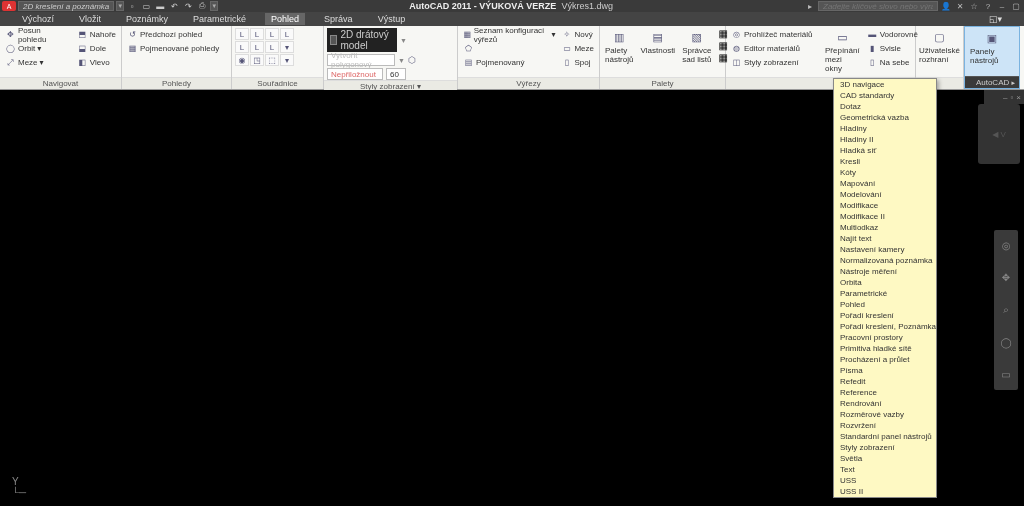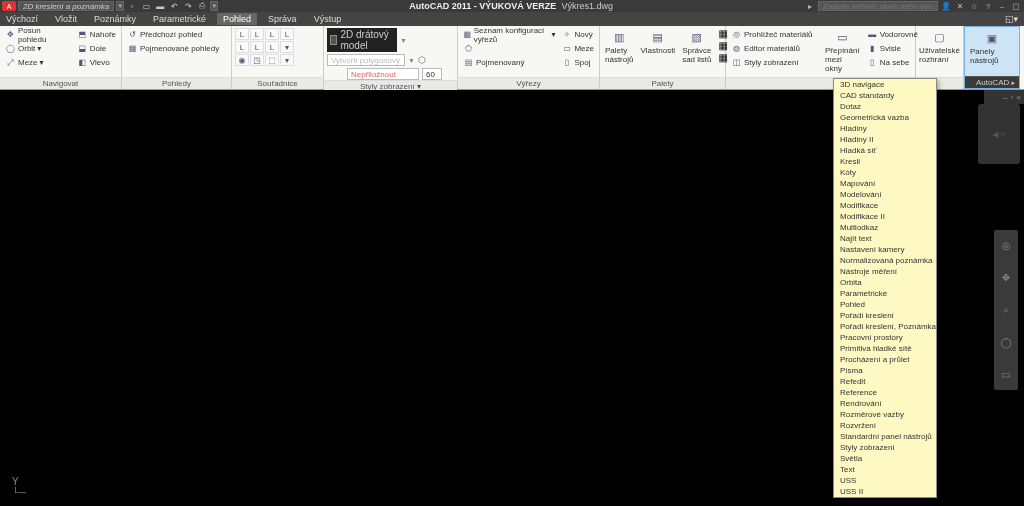--- a/index.html
+++ b/index.html
@@ -12,21 +12,21 @@
   .tb-ws { background: #555; color:#ccc; font-size:8px; padding: 0 4px; height: 10px; display:flex; align-items:center; border:1px solid #666;font-style:italic; }
   .tb-ws-arrow { width:8px; height:10px; background:#555; border:1px solid #666; display:flex; align-items:center; justify-content:center; font-size:6px; color:#aaa; }
   .tb-icon { width: 12px; height: 10px; display:flex; align-items:center; justify-content:center; color:#ccc; font-size:8px; }
   .tb-center { flex:1; text-align:center; font-weight:bold; color:#eee; font-size:9px; }
   .tb-center .doc { font-weight:normal; color:#ccc; }
   .tb-right { display:flex; align-items:center; gap:2px; }
   .tb-search { background:#555; border:1px solid #666; color:#999; font-size:8px; font-style:italic; padding:0 4px; width:120px; height:10px; }
   .tb-r-icon { width:12px; height:10px; color:#bbb; font-size:8px; display:flex; align-items:center; justify-content:center; }
 
   
-  .menubar { height: 14px; background: #444; display:flex; align-items:center; padding: 0 0; gap: 5px; }
+  .menubar { height: 14px; background: #444; display:flex; align-items:center; padding: 0 16px; gap: 13px; }
   .menu-item { color:#ddd; font-size:9px; padding: 1px 6px; cursor:pointer; }
   .menu-item.active { background:#666; color:#fff; }
 
   
   .ribbon { height: 64px; background: #f7f7f4; display:flex; border-bottom:1px solid #999; }
   .panel { border-right:1px solid #ccc; display:flex; flex-direction:column; padding: 2px 3px 0; }
   .panel-content { flex:1; display:flex; align-items:flex-start; gap:2px; }
   .panel-title { font-size:8px; color:#555; background:#eaeae4; text-align:center; padding:1px 0; border-top:1px solid #ddd; margin: 0 -3px; }
   .btn-big { display:flex; flex-direction:column; align-items:center; gap:1px; padding:1px 2px; font-size:8px; color:#333; }
   .btn-big .ic { width:16px; height:16px; display:flex; align-items:center; justify-content:center; font-size:11px; color:#557; }
@@ -169,26 +169,26 @@
     <div class="panel-content">
       <div class="vcol" style="gap:2px; width:100%;">
         <div style="display:flex; gap:3px; align-items:center;">
           <div class="visual-style">
               <span class="sw"></span>
               <span>2D drátový model</span>
             </div>
           <span style="font-size:7px; color:#888;">▼</span>
         </div>
         <div style="display:flex; gap:3px; align-items:center;">
-          <div class="dropdown-field" style="width:78px; color:#bbb;">Vytvořit polygonový</div>
+          <div class="dropdown-field" style="width:68px; color:#bbb;">Vytvořit polygonový</div>
           <span style="font-size:7px; color:#888;">▼</span>
           <span class="ic" style="font-size:9px; color:#557;">⬡</span>
         </div>
         <div style="display:flex; gap:3px; align-items:center;">
-          <div class="dropdown-field" style="width:72px; color:#d66;margin-left:20px;">Nepřiložnout</div>
+          <div class="dropdown-field" style="width:56px; color:#d66;">Nepřiložnout</div>
           <div class="dropdown-field" style="width:20px; text-align:right; color:#333;">60</div>
         </div>
       </div>
     </div>
     <div class="panel-title"><span>Styly zobrazení</span> ▾</div>
   </div>
 
   <div class="panel" style="width:142px">
     <div class="panel-content">
       <div class="vcol">

